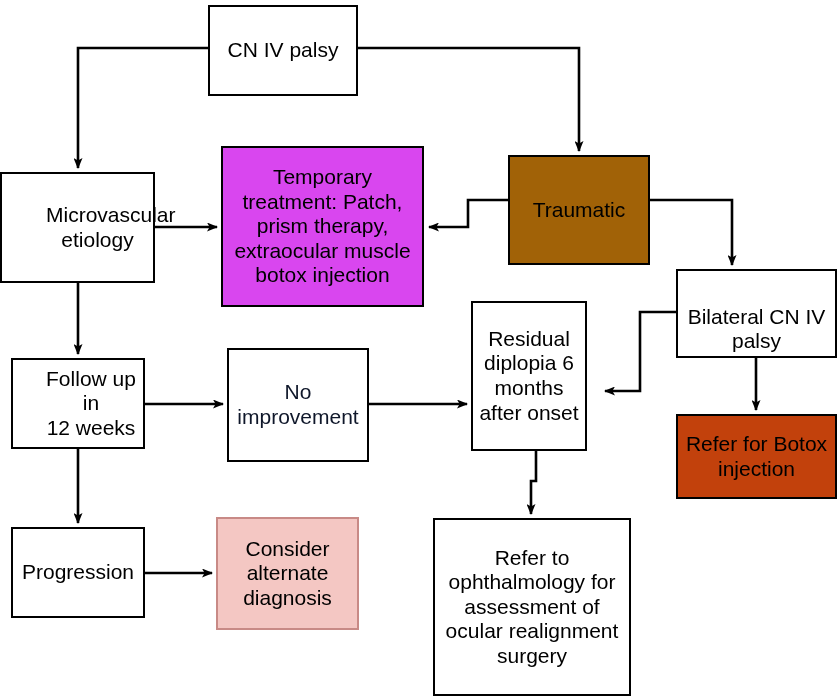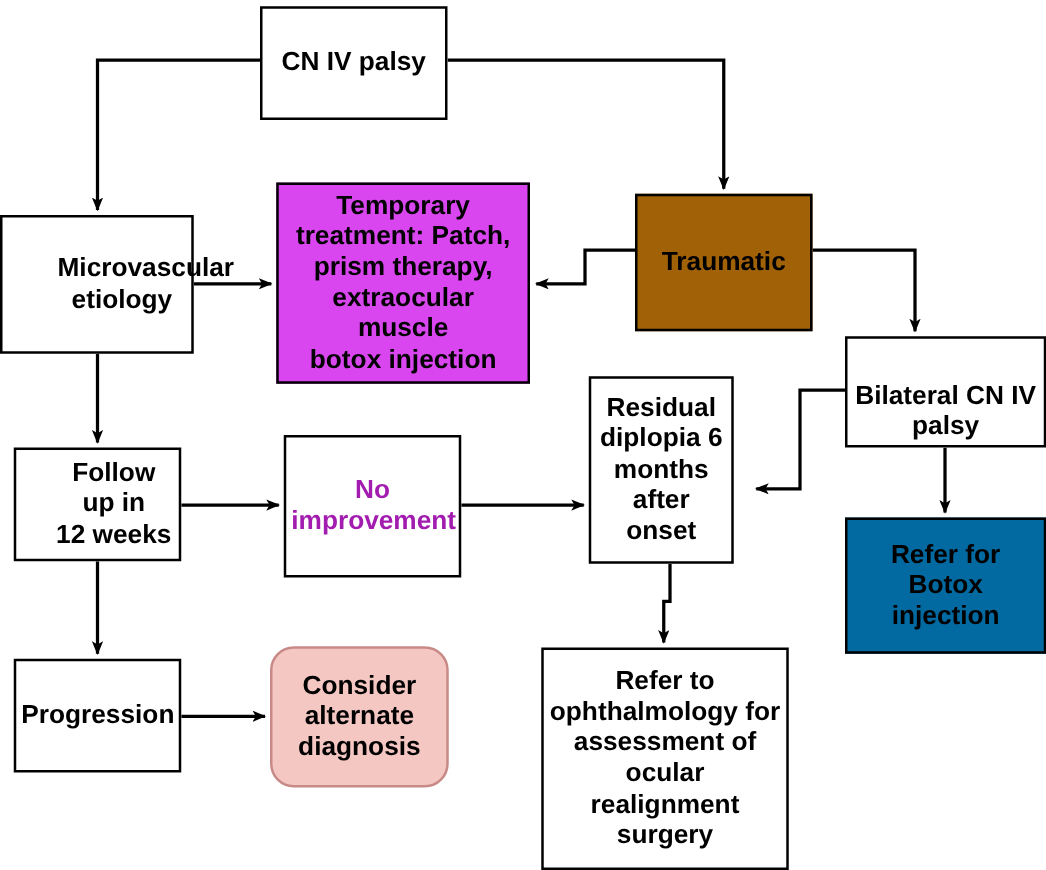--- a/index.html
+++ b/index.html
@@ -36,26 +36,24 @@
     text-align: center;
     color: #000000;
     font-size: 21px;
     line-height: 1.17;
     padding: 2px 4px;
     white-space: pre-line;
   }
   .node.pink {
     background: #f4c7c3;
     border-color: #c88a86;
-    border-radius: 19px;
   }
   .node span {
     display: block;
     width: 100%;
-    font-weight: bold;
   }
 </style>
 </head>
 <body>
 
 <div id="canvas" style="width: 837px; height: 696px; background: rgb(255, 255, 255);">
 
   <svg id="wires" viewBox="0 0 837 696" xmlns="http://www.w3.org/2000/svg" style="width: 837px; height: 696px;">
     <defs>
       <marker id="arrowhead" markerWidth="11" markerHeight="9" refX="10" refY="4.5" orient="auto" markerUnits="userSpaceOnUse">
@@ -86,27 +84,27 @@
       <div class="node" style="left: 221px; top: 146px; width: 203px; height: 161px; background: #d946ef; border-color: rgb(0, 0, 0); color: rgb(0, 0, 0);"><span>Temporary
 treatment: Patch,
 prism therapy,
 extraocular muscle
 botox injection</span></div>
       <div class="node" style="left: 508px; top: 155px; width: 142px; height: 110px; background: #a16207; border-color: rgb(0, 0, 0); color: rgb(0, 0, 0);"><span>Traumatic</span></div>
       <div class="node" style="left: 676px; top: 269px; width: 161px; height: 89px; background: rgb(255, 255, 255); border-color: rgb(0, 0, 0); color: rgb(0, 0, 0); align-items: flex-end;"><span>Bilateral CN IV
 palsy</span></div>
       <div class="node" style="left: 11px; top: 358px; width: 134px; height: 91px; background: rgb(255, 255, 255); border-color: rgb(0, 0, 0); color: rgb(0, 0, 0); padding-left: 30px;"><span>Follow up in
 12 weeks</span></div>
-      <div class="node" style="left: 227px; top: 348px; width: 142px; height: 114px; background: rgb(255, 255, 255); border-color: rgb(0, 0, 0); color: #a21caf;"><span>No
+      <div class="node" style="left: 227px; top: 348px; width: 142px; height: 114px; background: rgb(255, 255, 255); border-color: rgb(0, 0, 0); color: #0f172a;"><span>No
 improvement</span></div>
       <div class="node" style="left: 471px; top: 301px; width: 116px; height: 150px; background: rgb(255, 255, 255); border-color: rgb(0, 0, 0); color: rgb(0, 0, 0);"><span>Residual
 diplopia 6
 months
 after onset</span></div>
-      <div class="node" style="left: 676px; top: 414px; width: 161px; height: 109px; background: #0369a1; border-color: rgb(0, 0, 0); color: rgb(0, 0, 0);"><span>Refer for Botox
+      <div class="node" style="left: 676px; top: 414px; width: 161px; height: 85px; background: #c2410c; border-color: rgb(0, 0, 0); color: rgb(0, 0, 0);"><span>Refer for Botox
 injection</span></div>
       <div class="node" style="left: 11px; top: 527px; width: 134px; height: 91px; background: rgb(255, 255, 255); border-color: rgb(0, 0, 0); color: rgb(0, 0, 0);"><span>Progression</span></div>
       <div class="node pink" style="left: 216px; top: 517px; width: 143px; height: 113px; background: rgb(244, 199, 195); border-color: rgb(200, 138, 134); color: rgb(0, 0, 0);"><span>Consider
 alternate
 diagnosis</span></div>
       <div class="node" style="left: 433px; top: 518px; width: 198px; height: 178px; background: rgb(255, 255, 255); border-color: rgb(0, 0, 0); color: rgb(0, 0, 0);"><span>Refer to
 ophthalmology for
 assessment of
 ocular realignment
 surgery</span></div>

